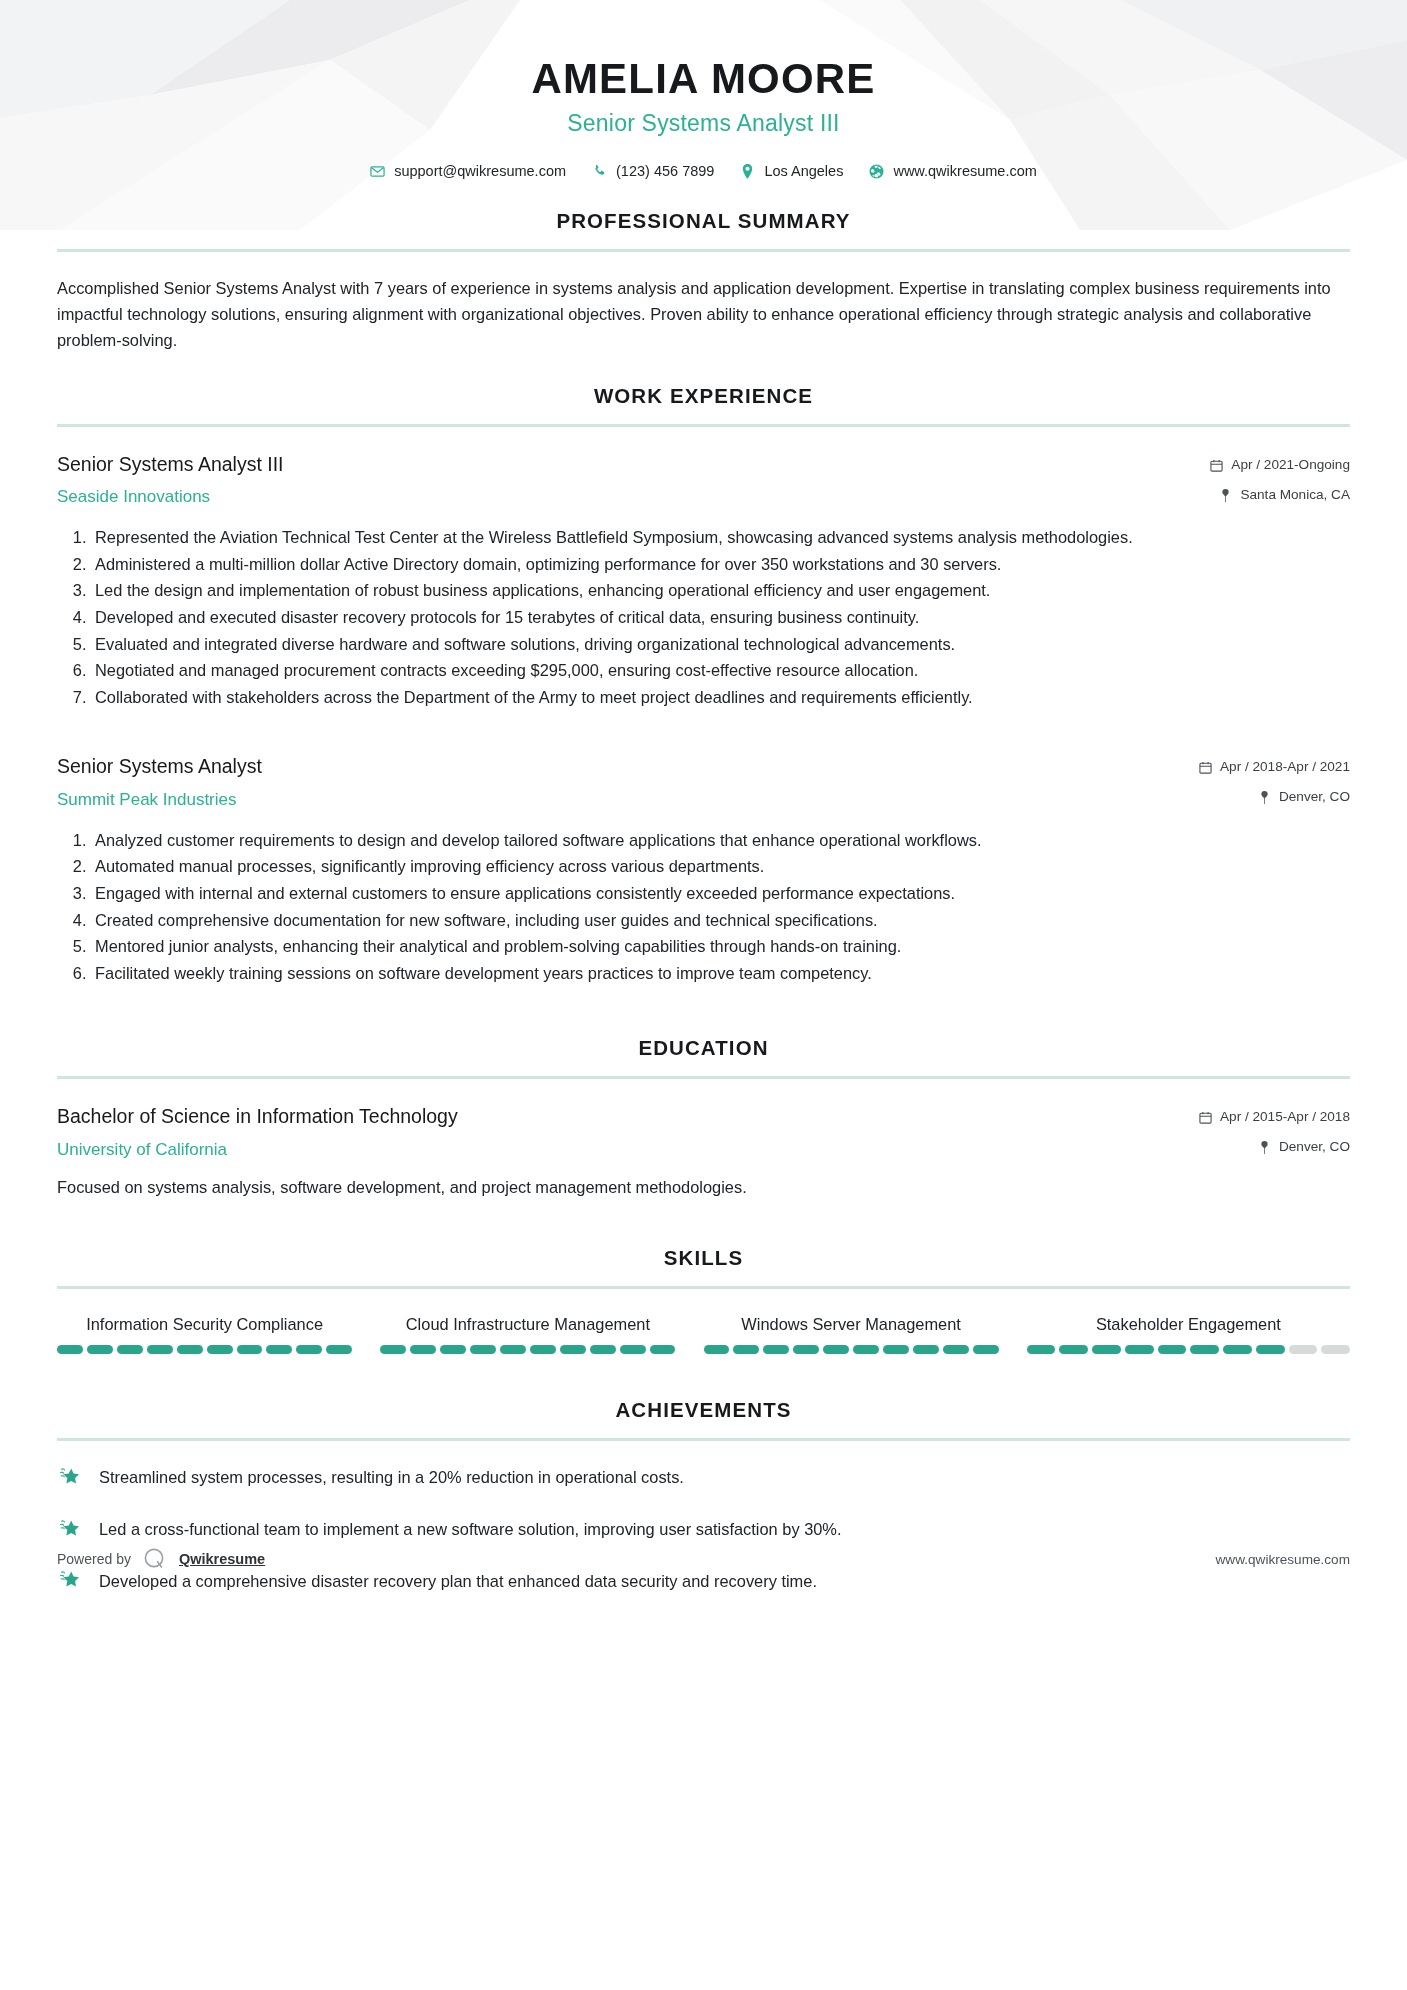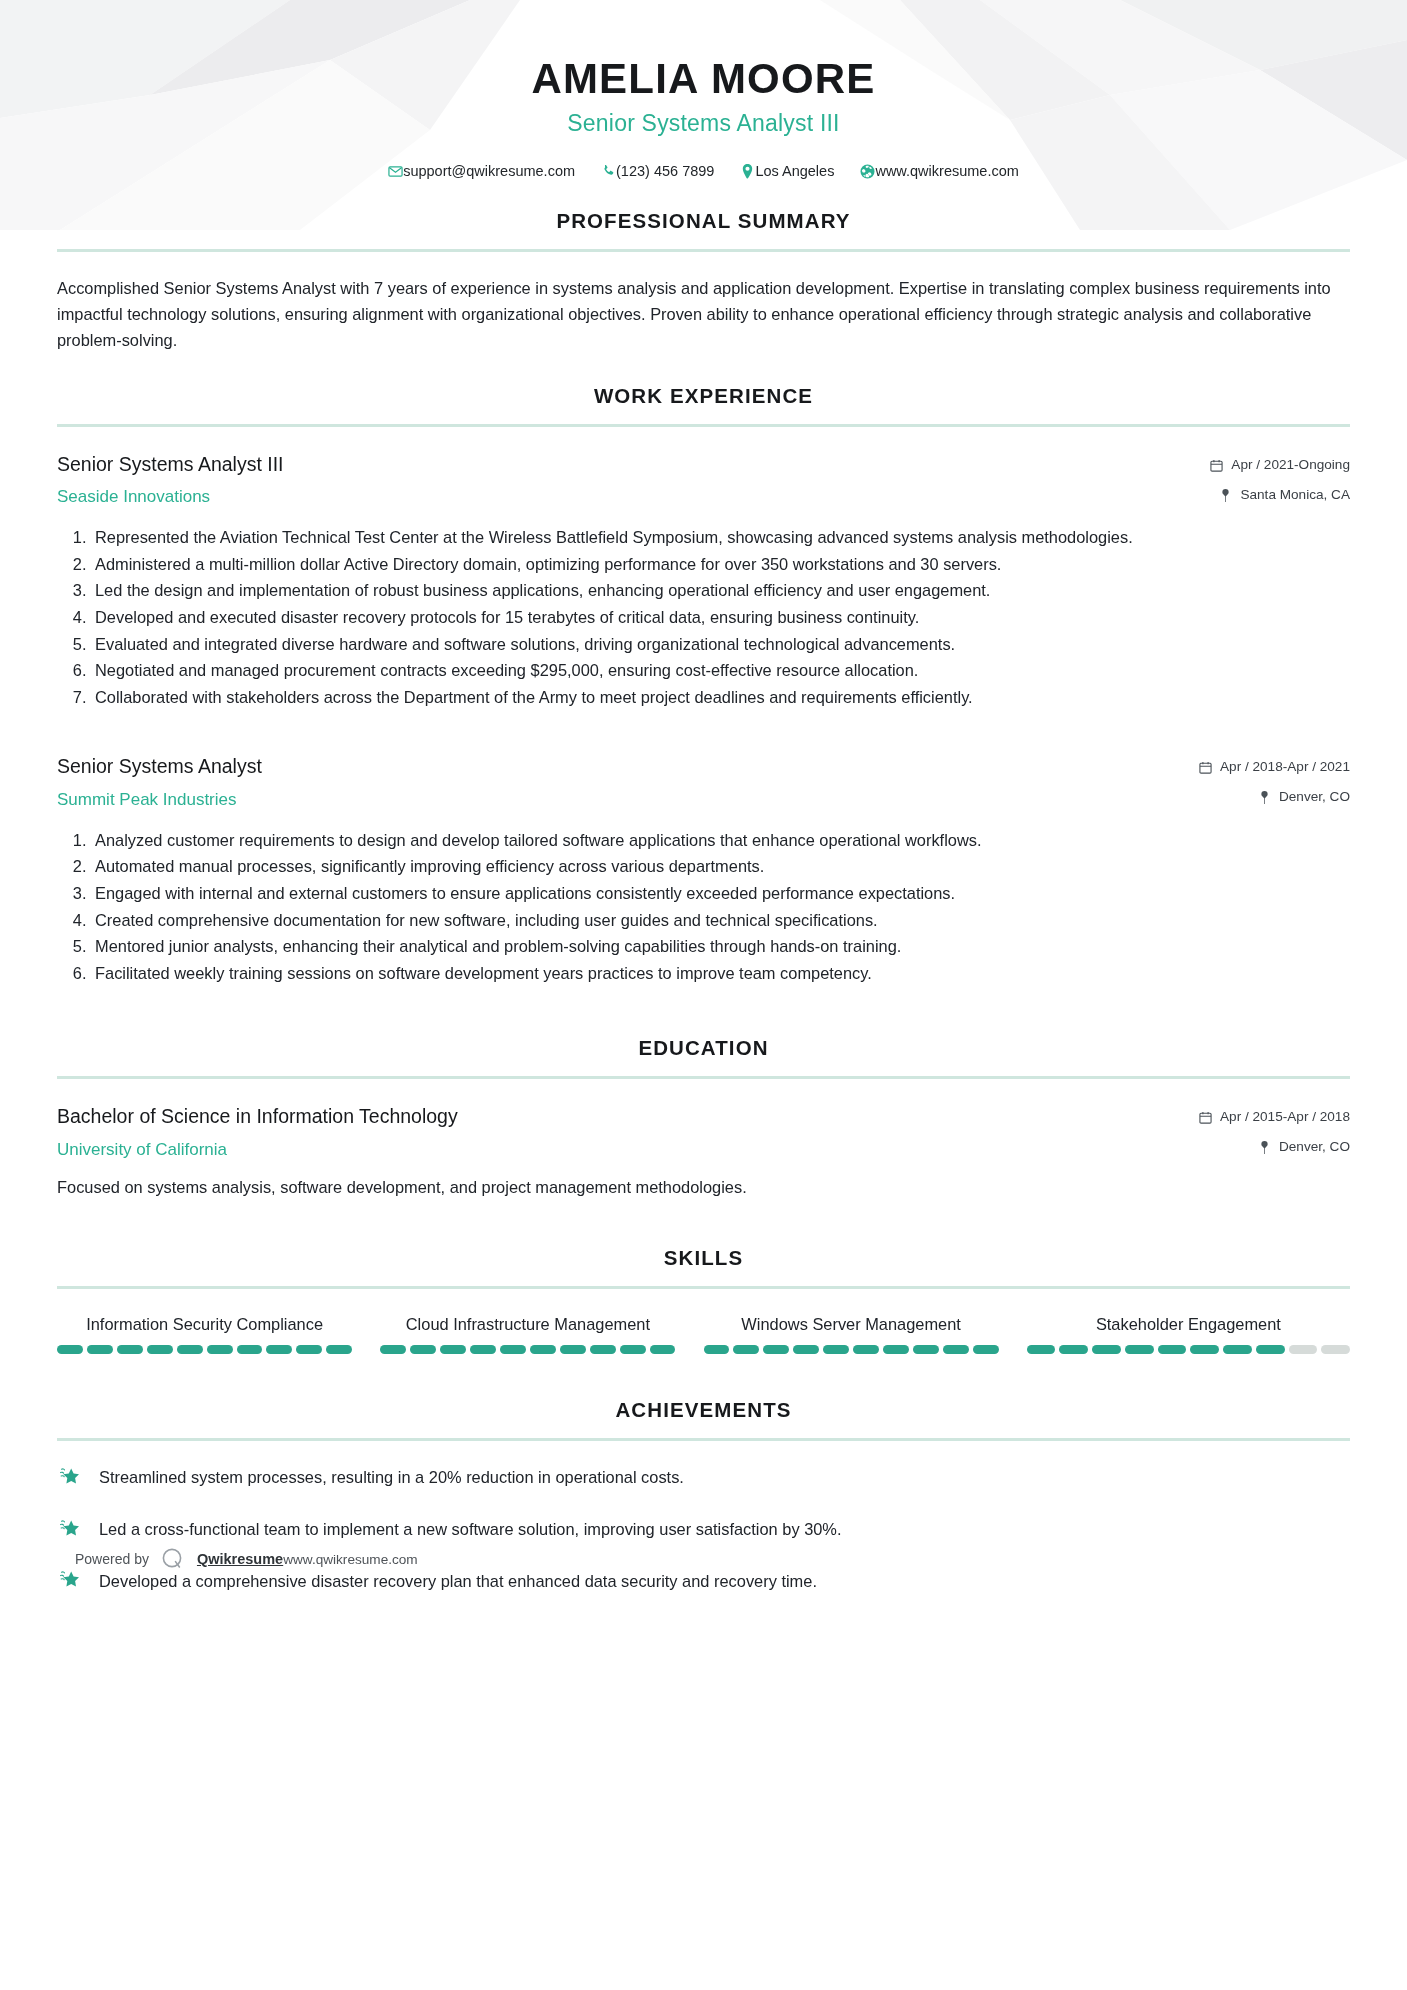--- a/index.html
+++ b/index.html
@@ -60,21 +60,21 @@
     justify-content: center;
     align-items: center;
     gap: 8px;
     font-size: 14.5px;
     color: #22262a;
     flex-wrap: nowrap;
   }
   .contact-item {
     display: inline-flex;
     align-items: center;
-    gap: 0;
+    gap: 9px;
     padding: 0 9px;
     white-space: nowrap;
   }
   .ci-icon {
     display: inline-flex;
     align-items: center;
     justify-content: center;
     width: 15px; height: 15px;
     color: #2bb193;
     flex: 0 0 auto;
@@ -214,24 +214,25 @@
   .ach-text {
     font-size: 16.4px;
     line-height: 1.5;
     color: #20242a;
     padding-top: 2px;
   }
 
   
   .footer {
     position: absolute;
-    left: 75px; right: 57px;
+    left: 57px; right: 57px;
     bottom: 44px;
     display: flex;
     align-items: center;
+    justify-content: space-between;
     z-index: 2;
   }
   .powered {
     display: flex;
     align-items: center;
     gap: 11px;
     font-size: 14px;
     color: #4e5358;
   }
   .q-logo {

